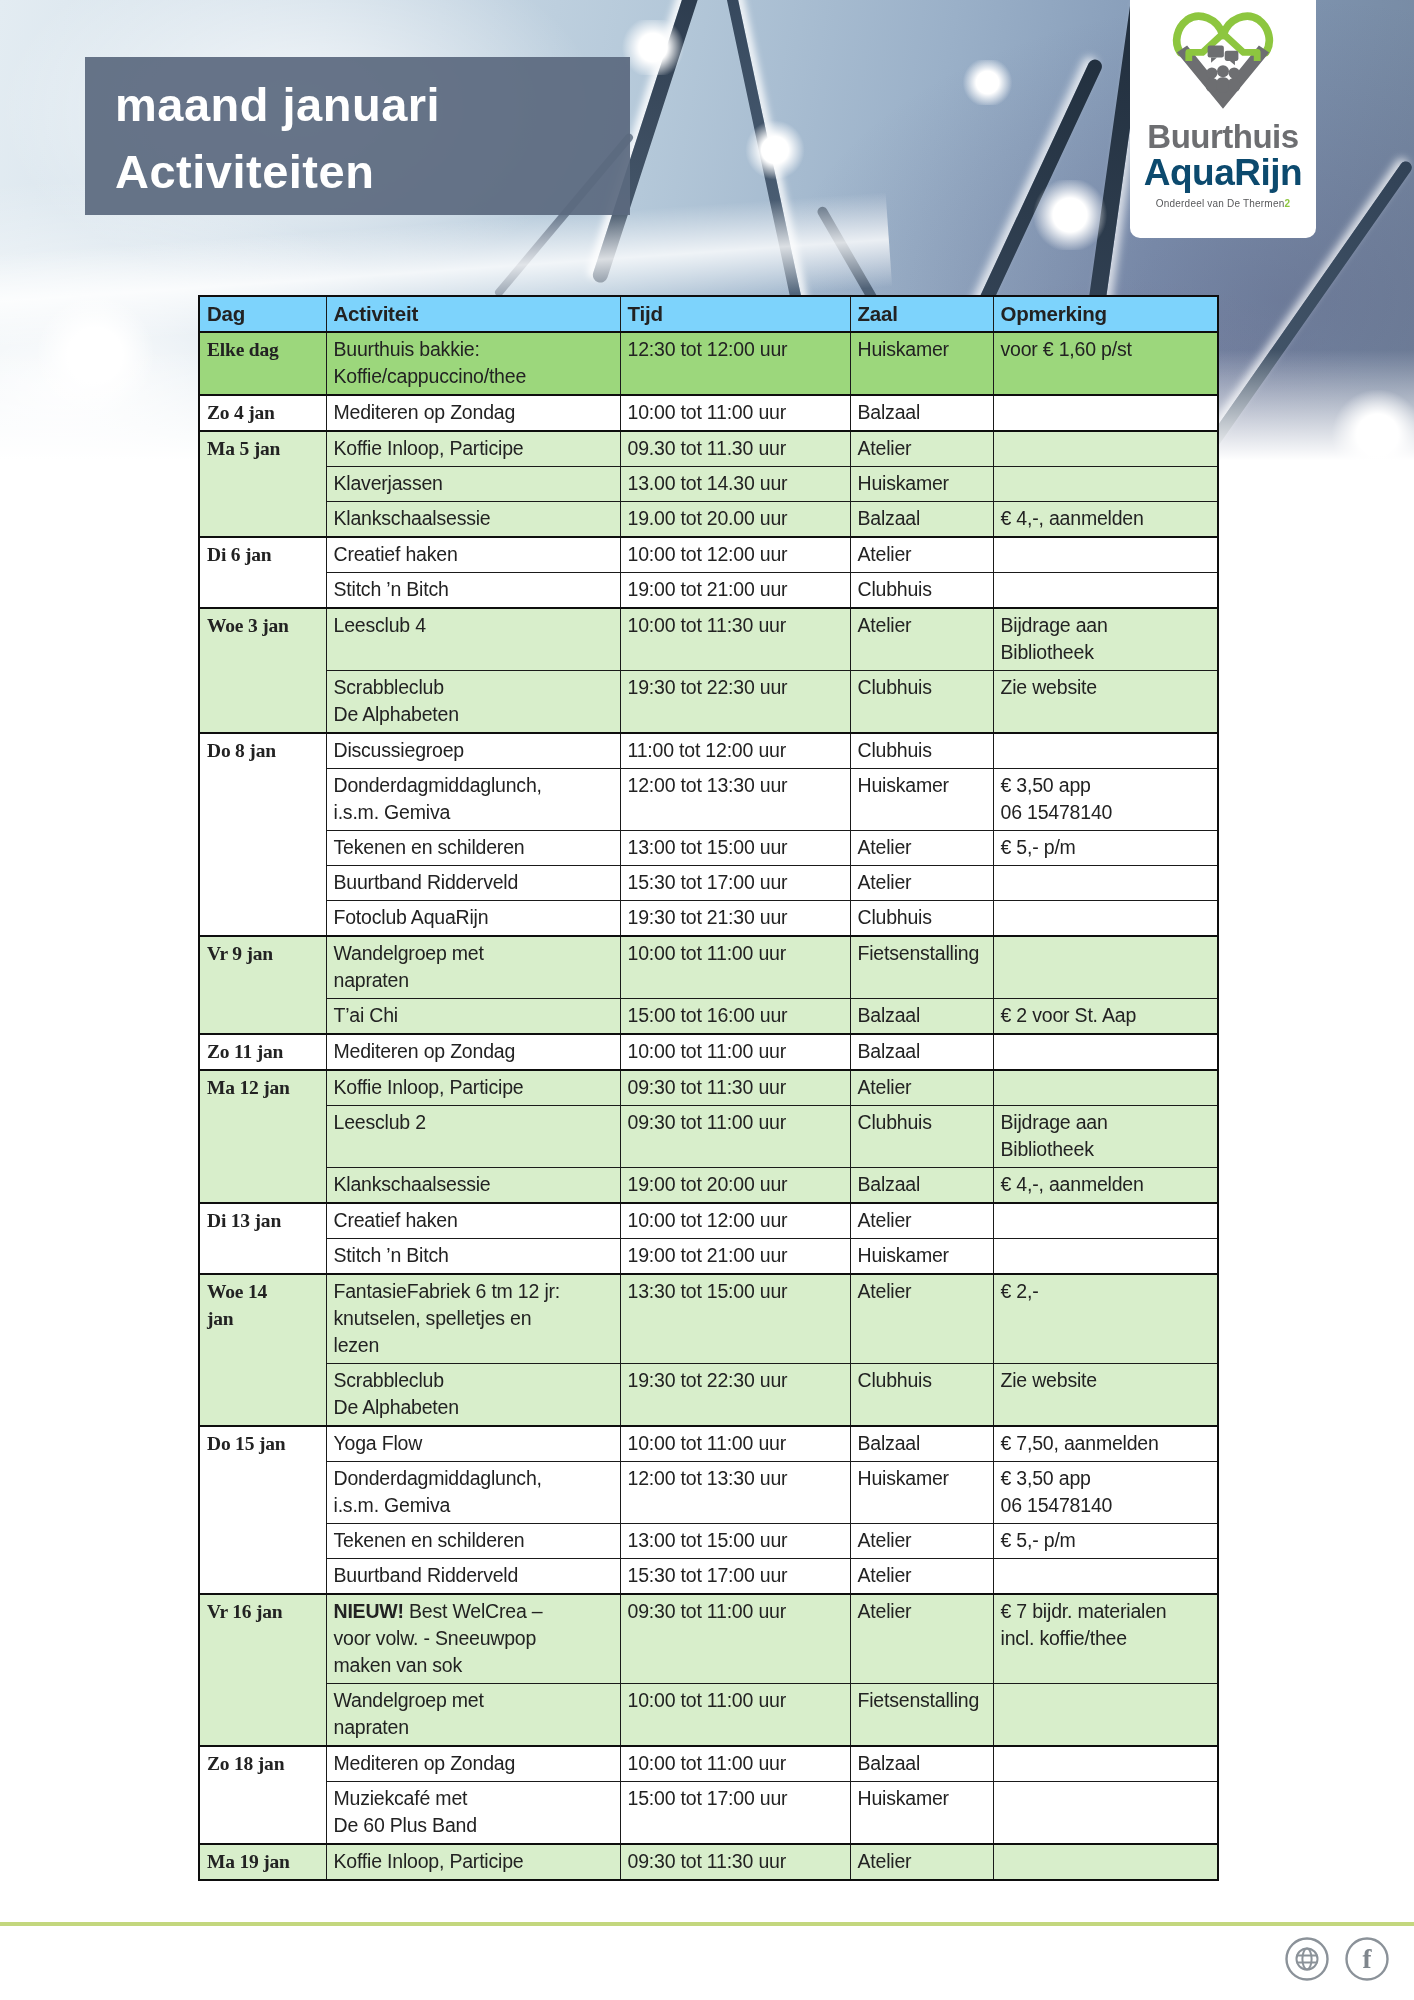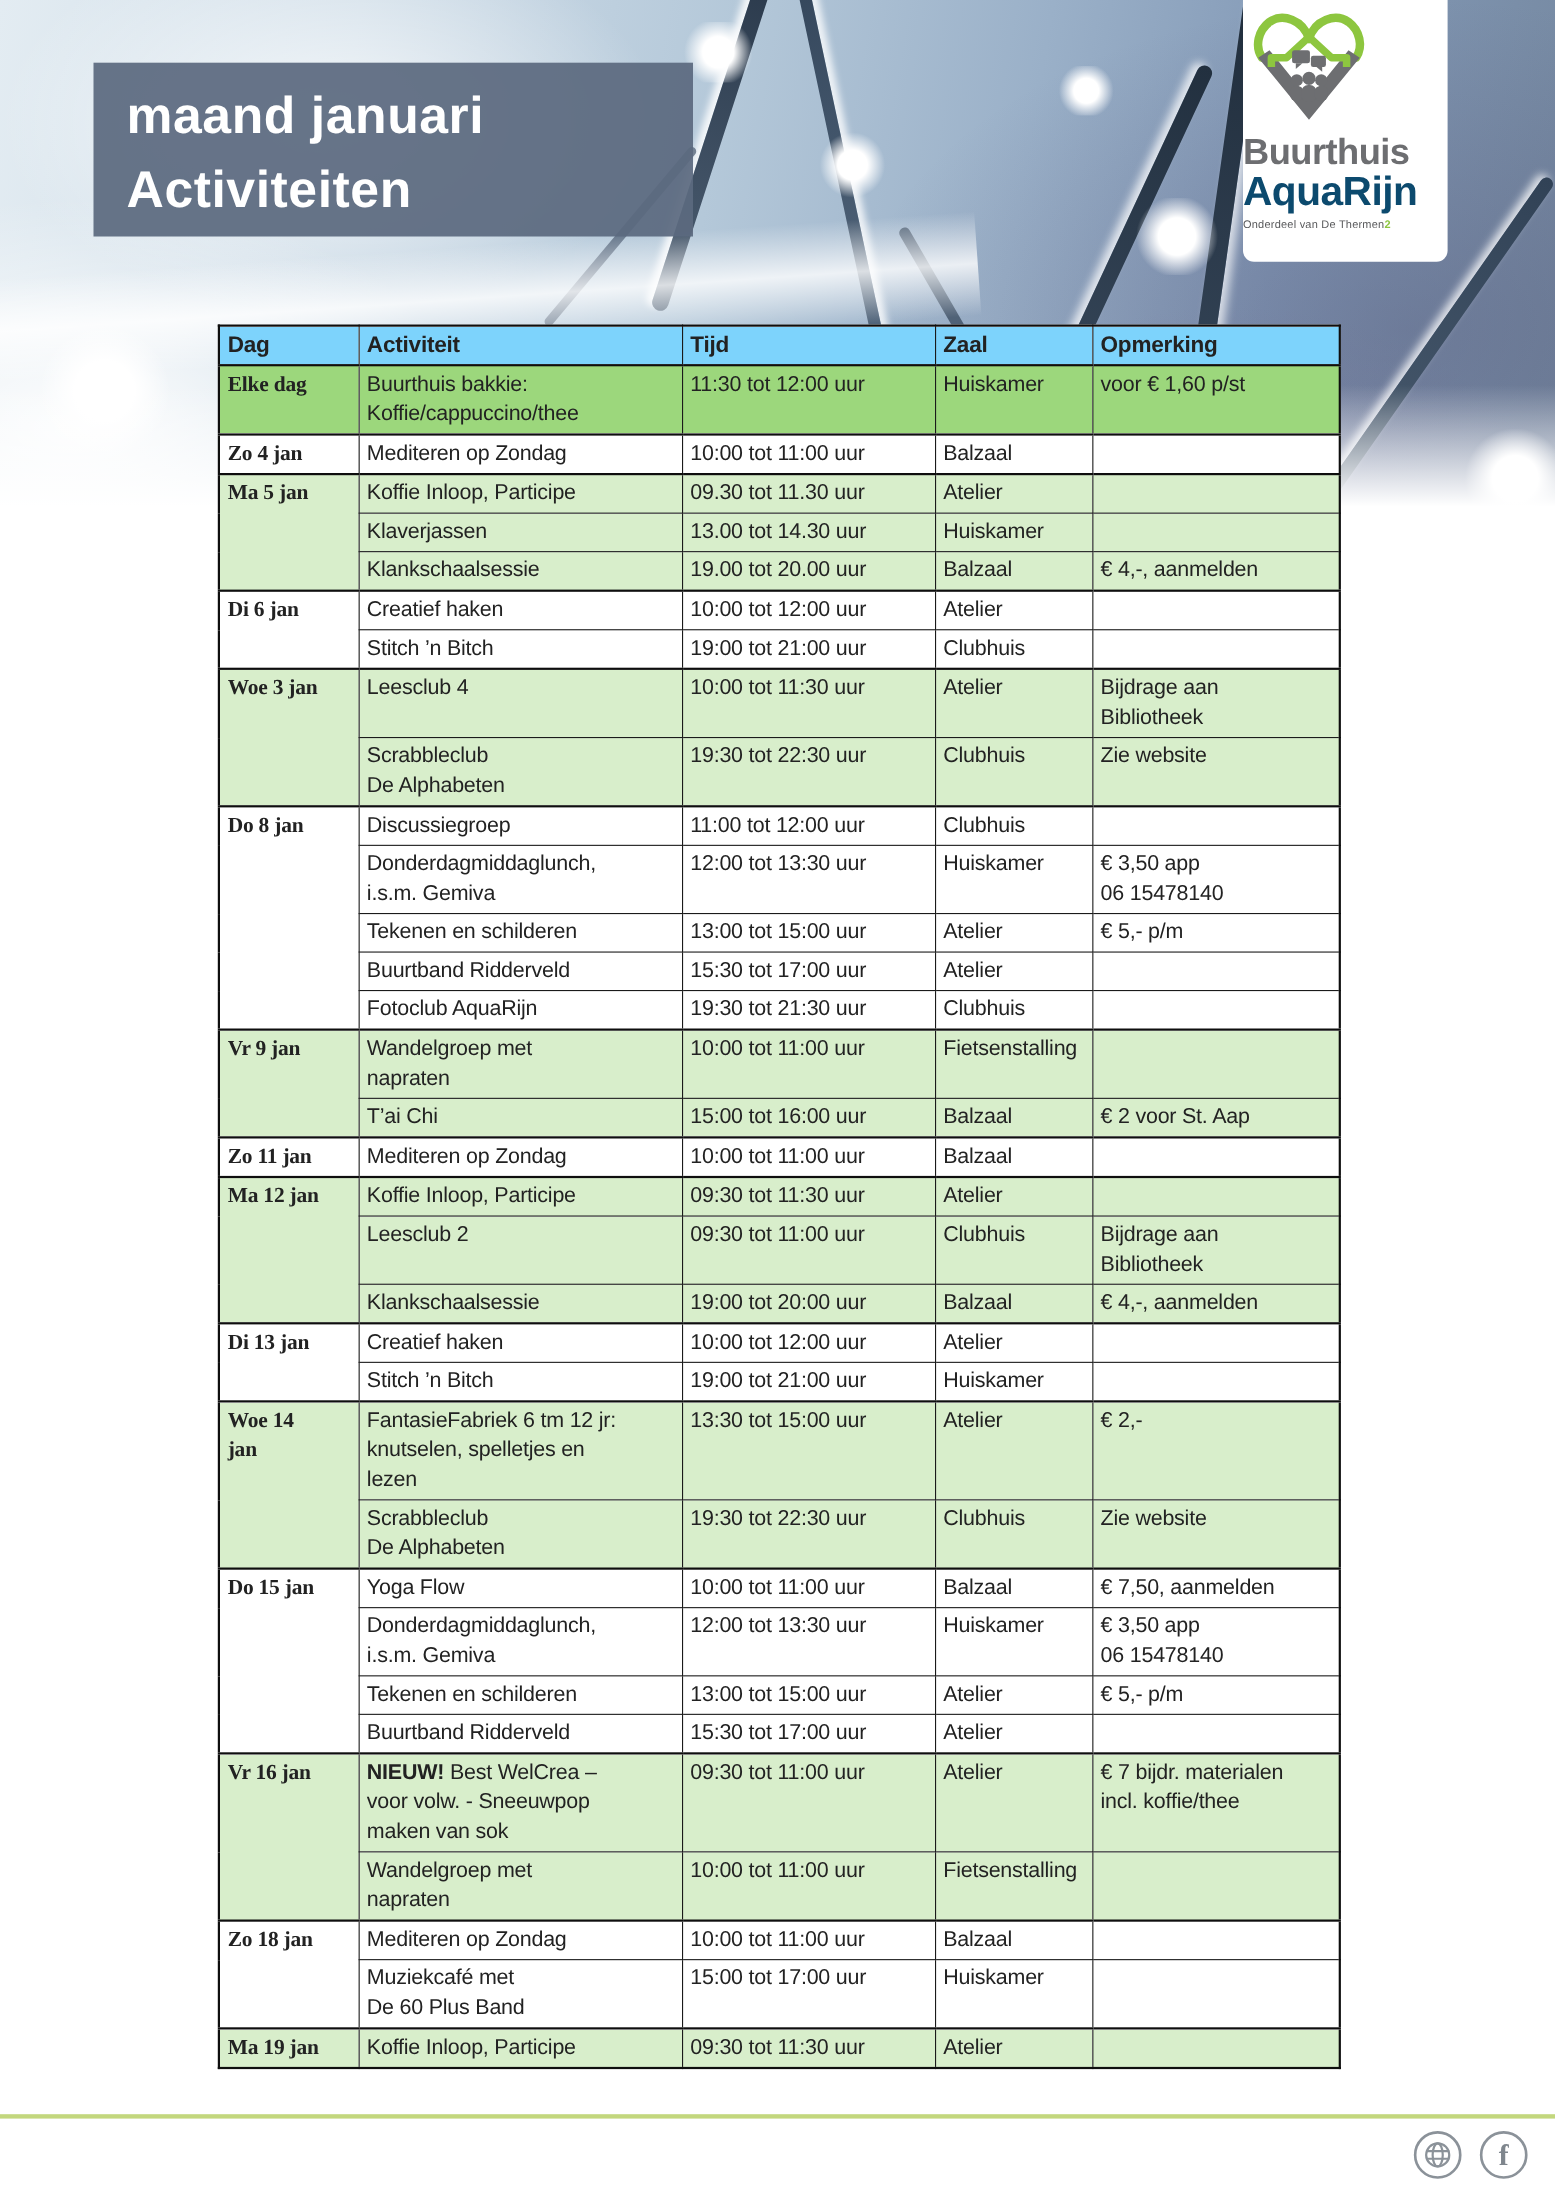--- a/index.html
+++ b/index.html
@@ -21,21 +21,21 @@
   .photo-fade{position:absolute;left:0;bottom:0;width:100%;height:120px;
     background:linear-gradient(to bottom, rgba(255,255,255,0), #ffffff 92%);}
 
   
   .banner{position:absolute;left:85px;top:57px;width:545px;height:158px;
     background:rgba(91,105,127,.93);color:#ffffff;padding:14px 0 0 30px;box-sizing:border-box;}
   .banner .line{font-size:47px;font-weight:bold;line-height:67px;letter-spacing:.5px;}
 
   
   .logo-card{position:absolute;left:1130px;top:0;width:186px;height:238px;background:#ffffff;
-    border-radius:0 0 10px 10px;box-sizing:border-box;padding-top:8px;}
+    border-radius:0 0 10px 10px;text-align:center;box-sizing:border-box;padding-top:8px;}
   .logo-name1{font-size:33px;font-weight:bold;color:#6d6e71;letter-spacing:-.5px;line-height:34px;margin-top:2px;}
   .logo-name2{font-size:37px;font-weight:bold;color:#0c4a6e;letter-spacing:-.5px;line-height:38px;}
   .logo-sub{font-size:10px;color:#58595b;margin-top:6px;letter-spacing:.2px;}
   .logo-sub b{color:#8dc63f;font-weight:bold;}
 
   
   table.acts{position:absolute;left:198px;top:295px;width:1019px;border-collapse:collapse;
     table-layout:fixed;background:#ffffff;border:2.6px solid #0e0e0e;}
   table.acts th, table.acts td{border:1.4px solid #1a1a1a;vertical-align:top;text-align:left;
     padding:3px 7px 4px 7px;color:#222;font-size:19.5px;line-height:27px;letter-spacing:-.2px;
@@ -119,21 +119,21 @@
           <th>Tijd</th>
           <th>Zaal</th>
           <th>Opmerking</th>
         </tr>
       </thead>
     <tbody id="acts-body">
         <tr class="group-start">
           <td class="day-cell shade-dark" rowspan="1">Elke dag</td>
           <td class="shade-dark">Buurthuis bakkie:
 Koffie/cappuccino/thee</td>
-          <td class="shade-dark">11:30 tot 12:00 uur</td>
+          <td class="shade-dark">12:30 tot 12:00 uur</td>
           <td class="shade-dark">Huiskamer</td>
           <td class="shade-dark">voor € 1,60 p/st</td>
         </tr>
         <tr class="group-start">
           <td class="day-cell shade-white" rowspan="1">Zo 4 jan</td>
           <td class="shade-white">Mediteren op Zondag</td>
           <td class="shade-white">10:00 tot 11:00 uur</td>
           <td class="shade-white">Balzaal</td>
           <td class="shade-white"></td>
         </tr>

